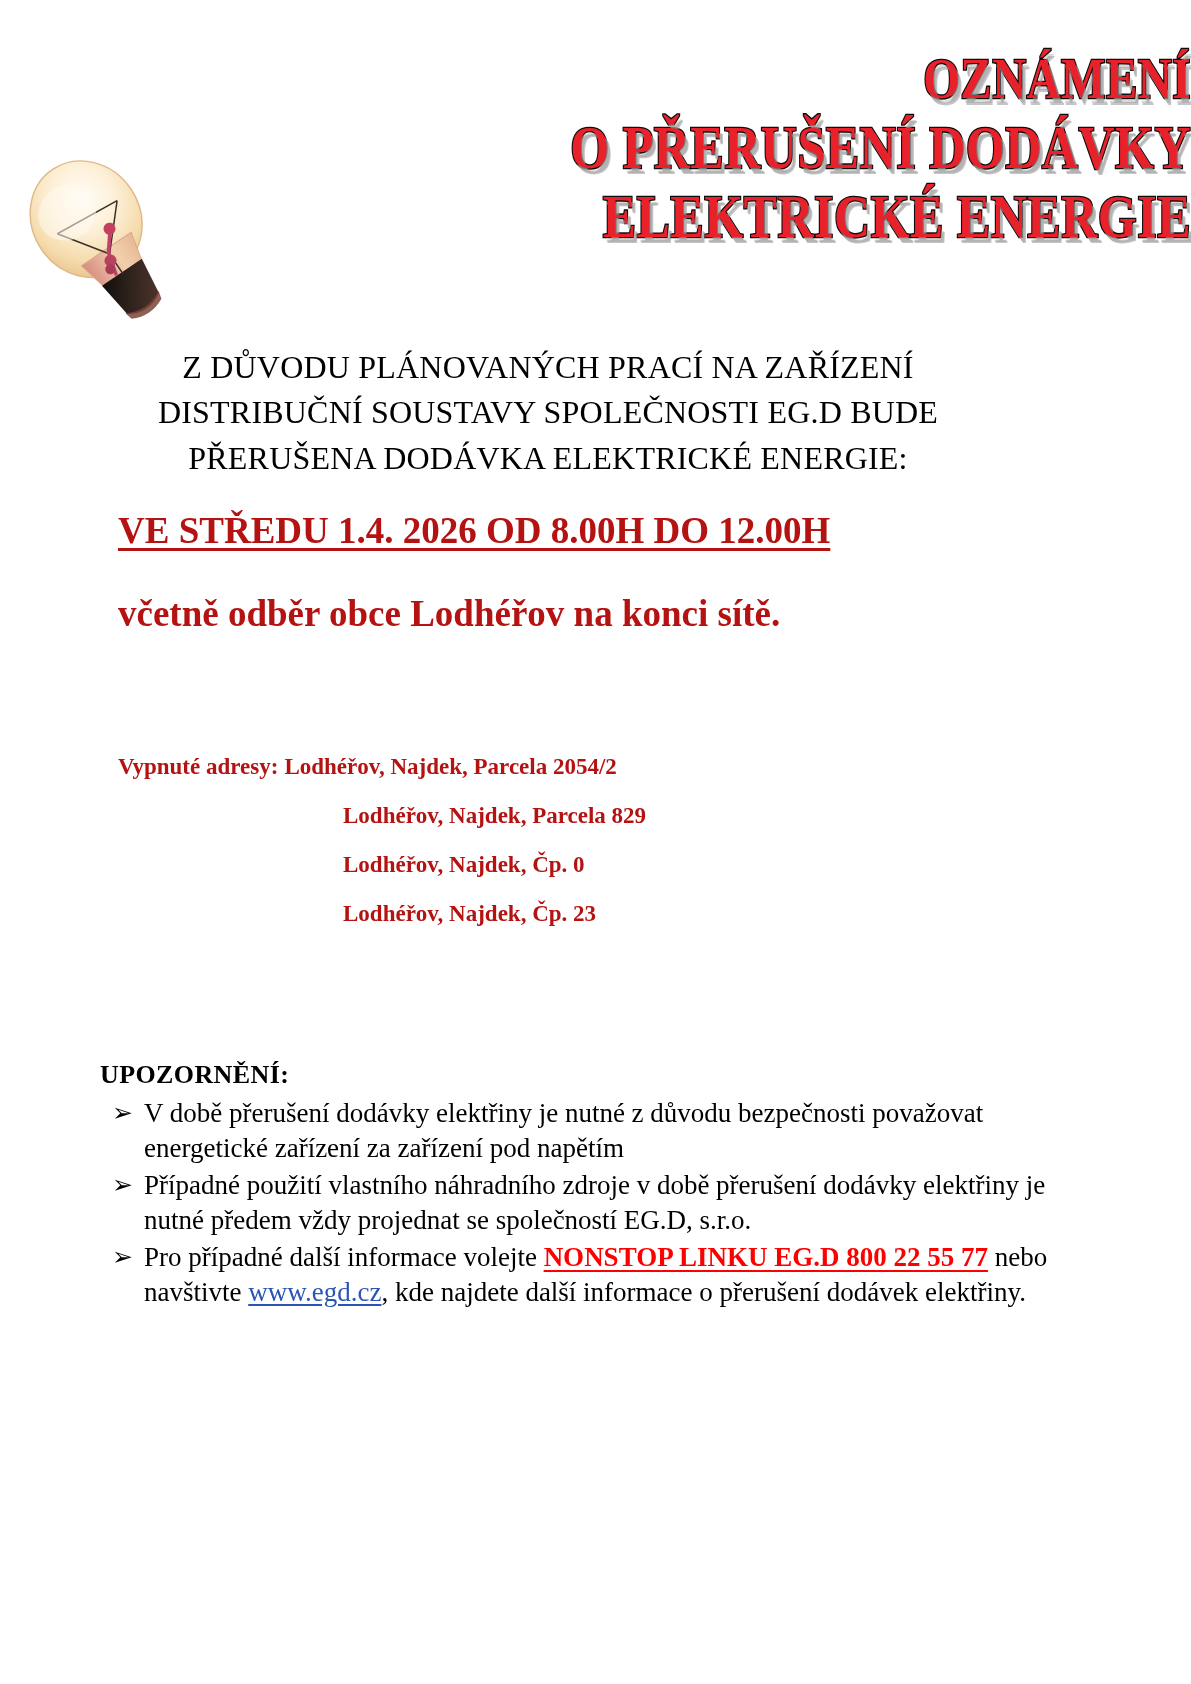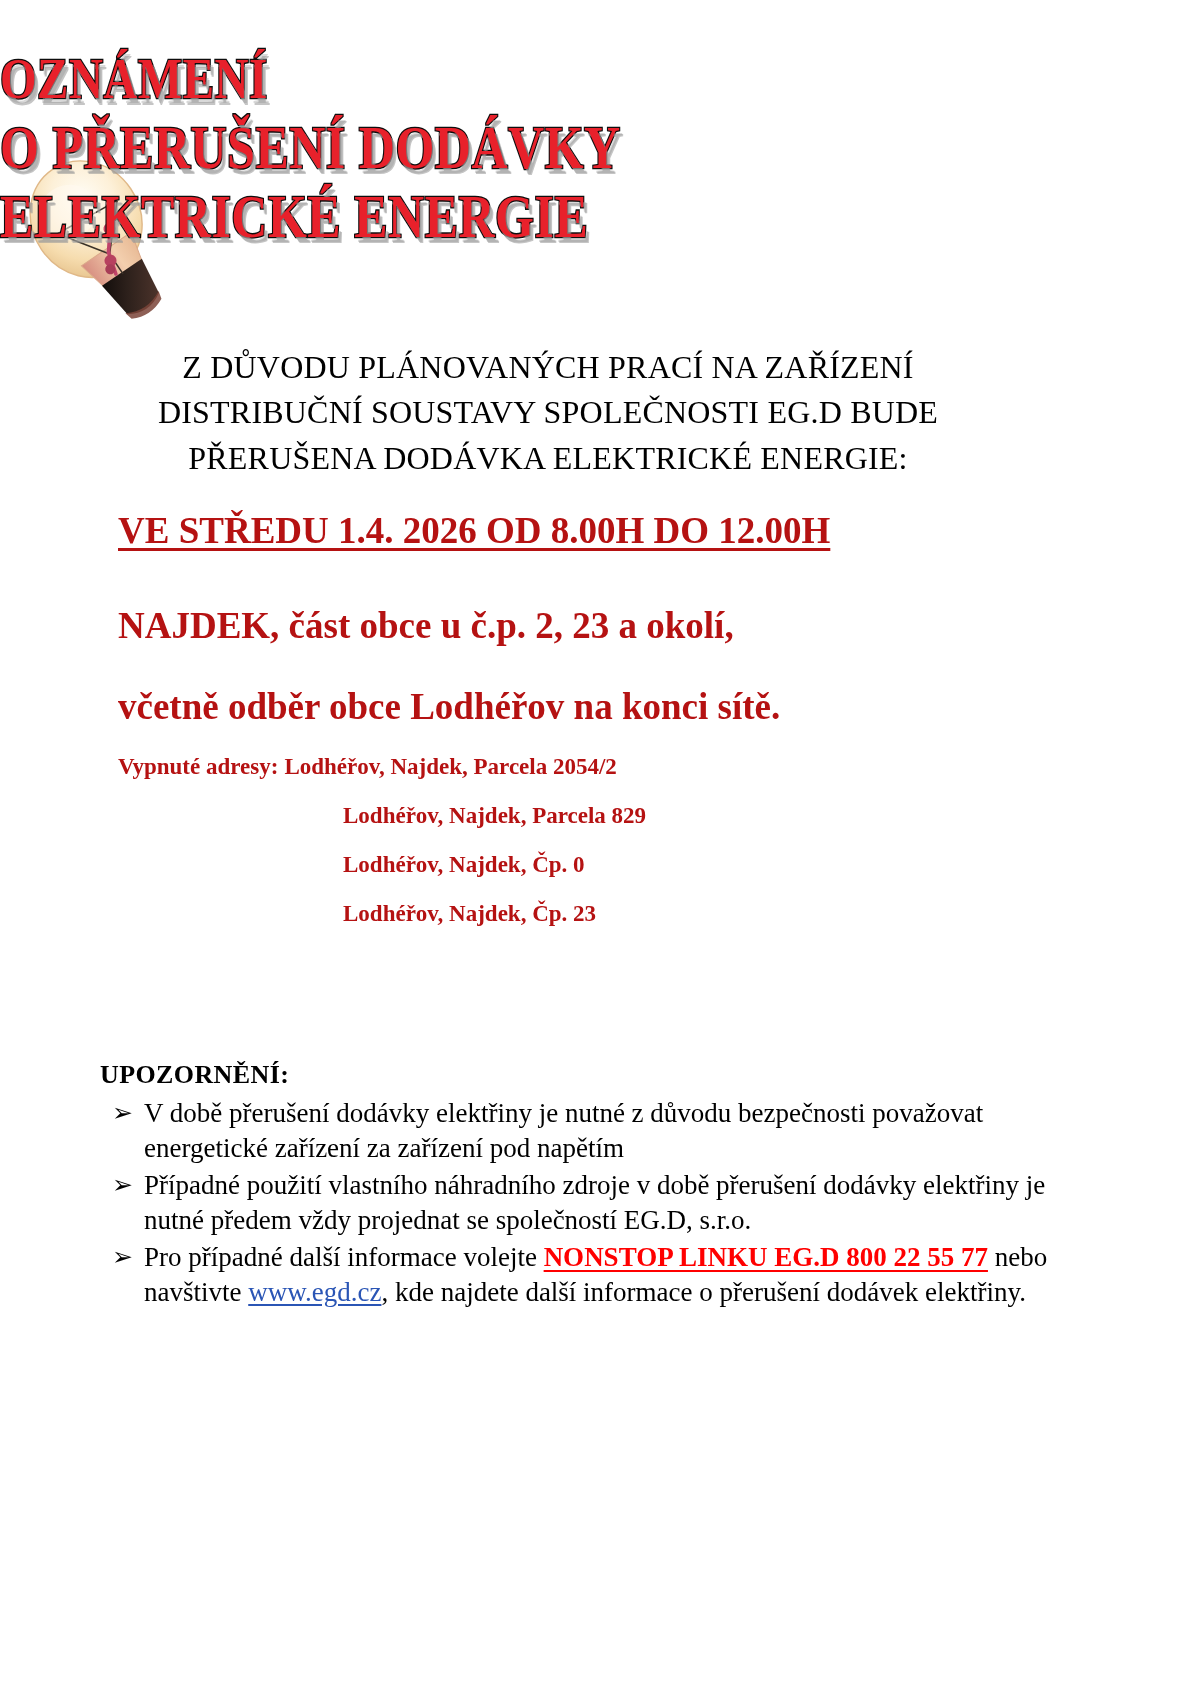--- a/index.html
+++ b/index.html
@@ -32,21 +32,21 @@
     height: 190px;
   }
   .bulb-wrap svg { display: block; }
 
   
   .masthead {
     position: absolute;
     left: 0;
     top: 46px;
     width: 1191px;
-    text-align: left;
+    text-align: right;
   }
   .masthead .tline {
     font-family: "Liberation Serif", "DejaVu Serif", serif;
     font-weight: bold;
     font-style: normal;
     color: #e8212b;
     font-size: 49px;
     line-height: 1.16;
     letter-spacing: 0.5px;
     transform: scaleY(1.22);
@@ -90,21 +90,21 @@
   .redblock .rl {
     font-size: 37px;
     line-height: 1.05;
     white-space: nowrap;
   }
   .red-date {
     text-decoration: underline;
     text-underline-offset: 5px;
     text-decoration-thickness: 3px;
   }
-  .redblock .rl.line1 { margin-bottom: 56px; }
+  .redblock .rl.line1 { margin-bottom: 44px; }
   .redblock .rl.line2 { font-size: 37px; margin-bottom: 42px; }
   .redblock .rl.line3 { font-size: 37px; margin-bottom: 8px; }
 
   
   .addr {
     position: absolute;
     left: 118px;
     top: 755px;
     width: 1000px;
     color: #b51212;
@@ -231,21 +231,20 @@
   <div class="intro">
     <div>Z DŮVODU PLÁNOVANÝCH PRACÍ NA ZAŘÍZENÍ</div>
     <div>DISTRIBUČNÍ SOUSTAVY SPOLEČNOSTI EG.D BUDE</div>
     <div>PŘERUŠENA DODÁVKA ELEKTRICKÉ ENERGIE:</div>
   </div>
 
   <div class="redblock">
     <div class="rl line1">
       <span class="red-date">VE STŘEDU 1.4. 2026  OD 8.00H  DO 12.00H</span>
     </div>
-    <div class="rl line2">NAJDEK, část obce u č.p. 2, 23 a okolí,</div>
     <div class="rl line3">včetně odběr obce Lodhéřov na konci sítě.</div>
   </div>
 
   <div class="addr">
     <div class="arow">
       <span class="alabel">Vypnuté adresy:</span><span>Lodhéřov, Najdek, Parcela 2054/2</span>
     </div>
     <div class="arow indent">
       <span>Lodhéřov, Najdek, Parcela 829</span>
     </div>

